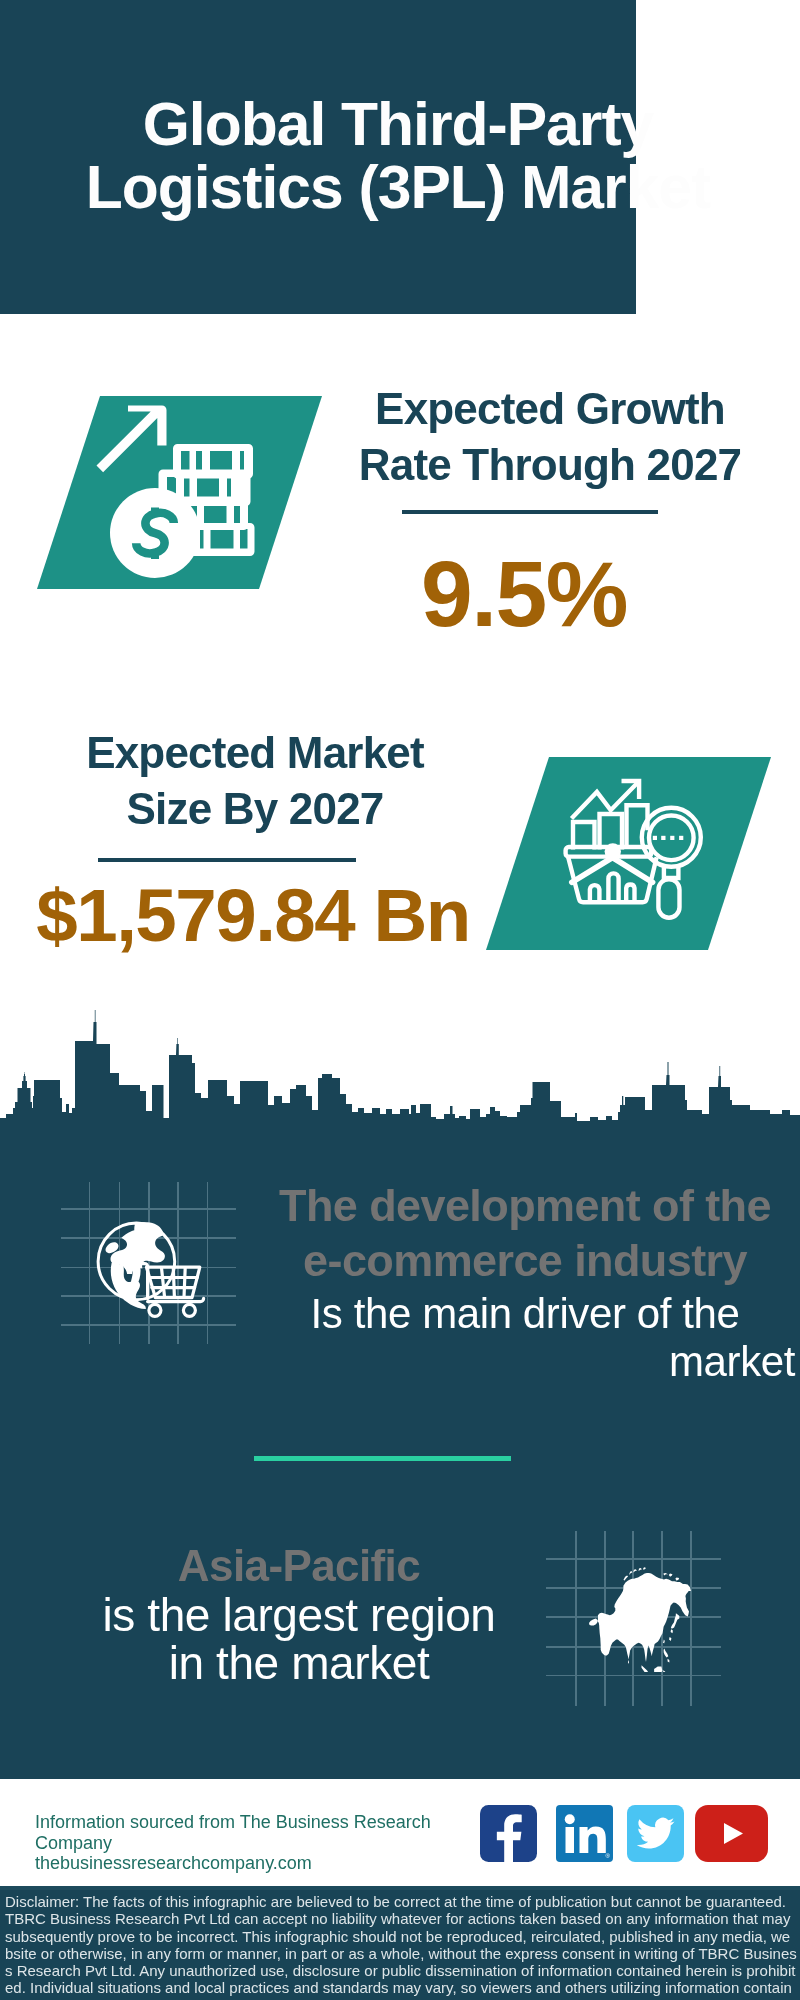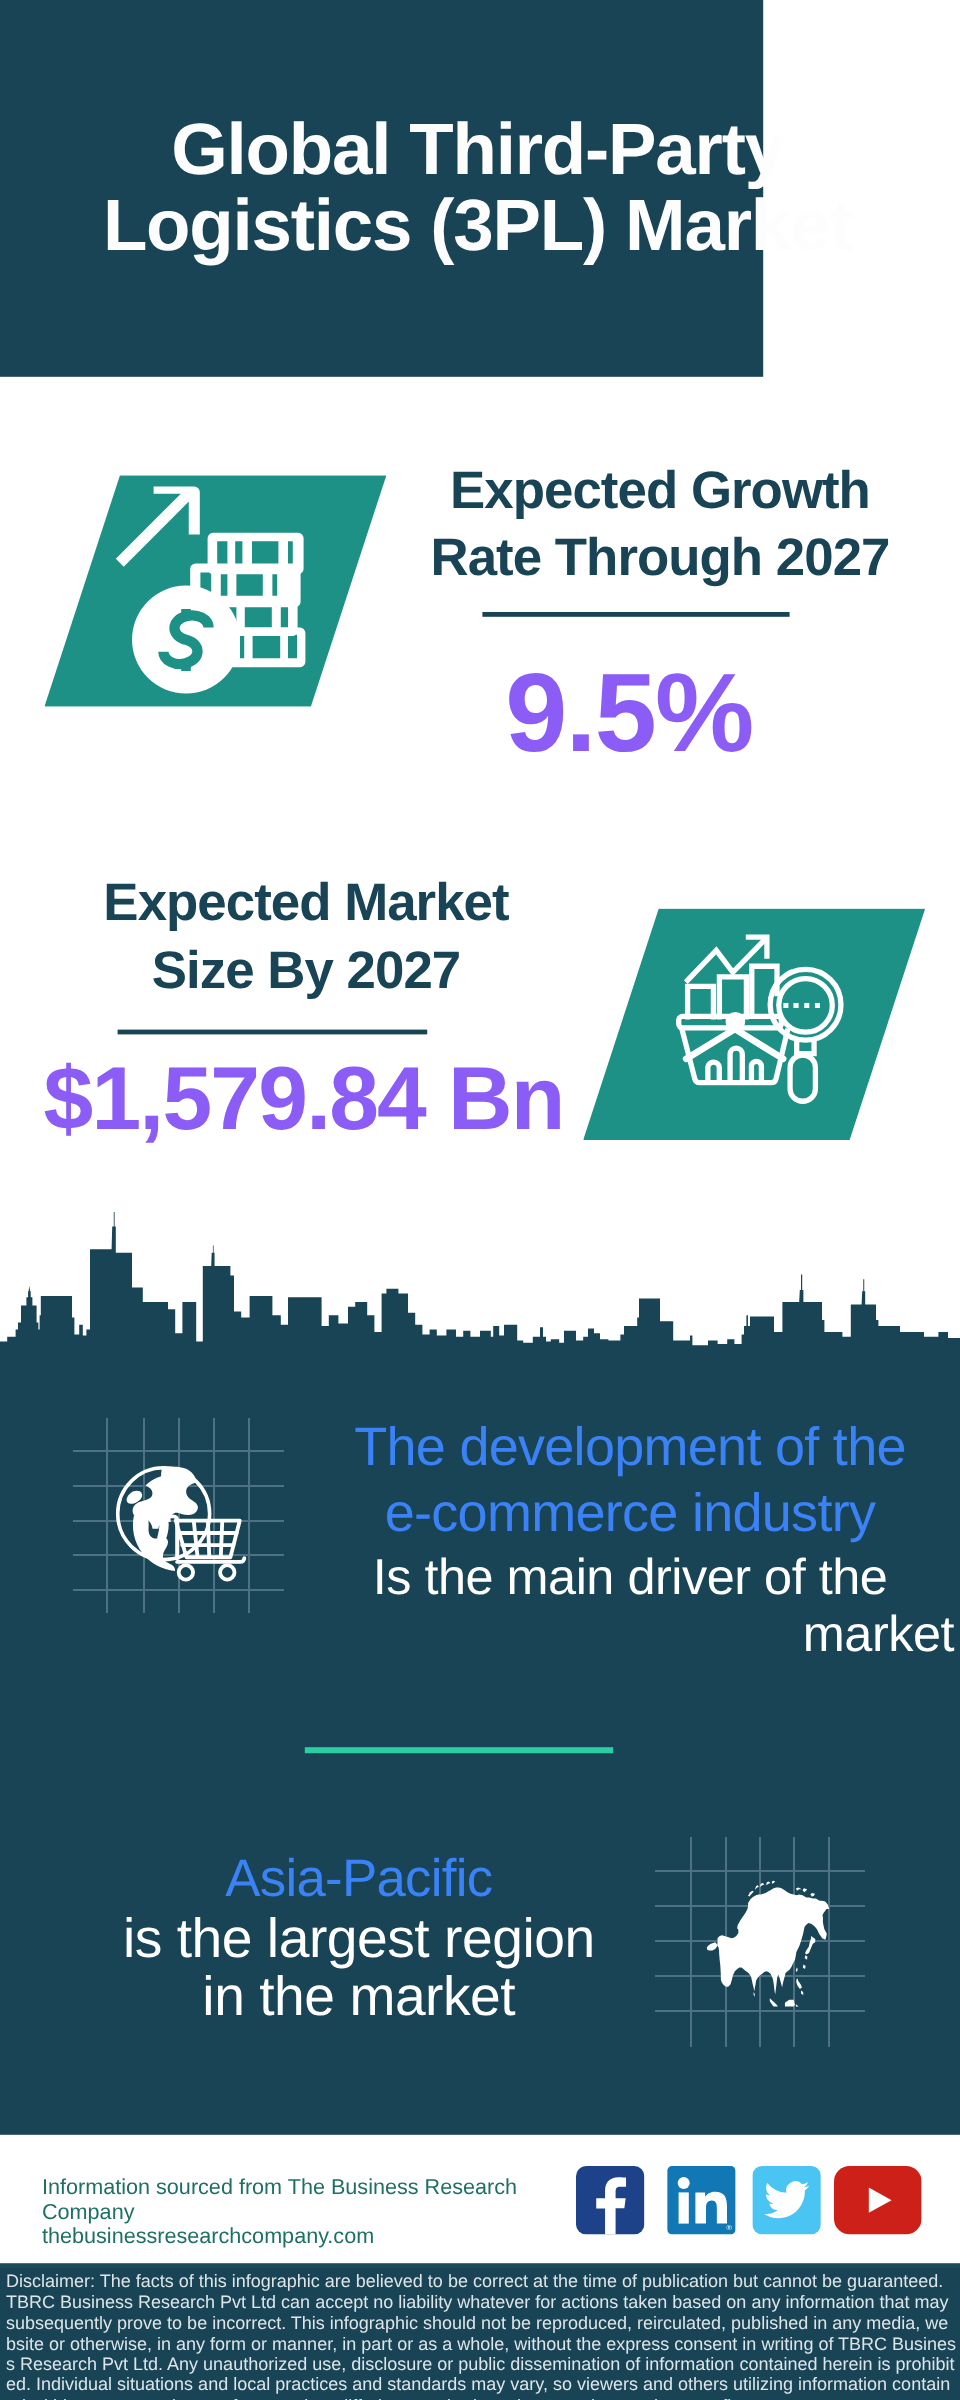--- a/index.html
+++ b/index.html
@@ -13,27 +13,27 @@
 
   
   .para{position:absolute;background:#1d9186;}
   .stat1-shape{left:37px;top:396px;width:285px;height:193px;
                clip-path:polygon(22.1% 0, 100% 0, 77.9% 100%, 0 100%);}
   .stat2-shape{left:486px;top:757px;width:285px;height:193px;
                clip-path:polygon(22.1% 0, 100% 0, 77.9% 100%, 0 100%);}
 
   .stat-head{color:#194456;font-weight:700;letter-spacing:-0.8px;}
   .rule{height:4px;background:#194456;}
-  .stat-value{color:#8b5cf6;font-weight:700;letter-spacing:-1.5px;}
+  .stat-value{color:#a16207;font-weight:700;letter-spacing:-1.5px;}
 
   
   .dark{position:absolute;left:0;top:1122px;width:800px;height:657px;background:#194456;}
   .skyline{position:absolute;left:0;top:1003px;width:800px;height:120px;display:block;}
 
-  .green-txt{color:#3b82f6;font-weight:400;}
+  .green-txt{color:#737373;font-weight:700;}
   .white-txt{color:#ffffff;font-weight:400;}
 
   
   .footer-top-line{position:absolute;left:0;top:1886px;width:800px;height:4px;background:#1d4b5c;}
   .src-text{position:absolute;color:#1f6f64;}
   .disclaimer-band{position:absolute;left:0;top:1890px;width:800px;height:110px;background:#194456;}
   .disclaimer{position:absolute;left:5px;top:1893px;width:792px;color:#dde5e8;font-size:15px;line-height:17.3px;word-break:break-all;}
 </style>
 </head>
 <body>

